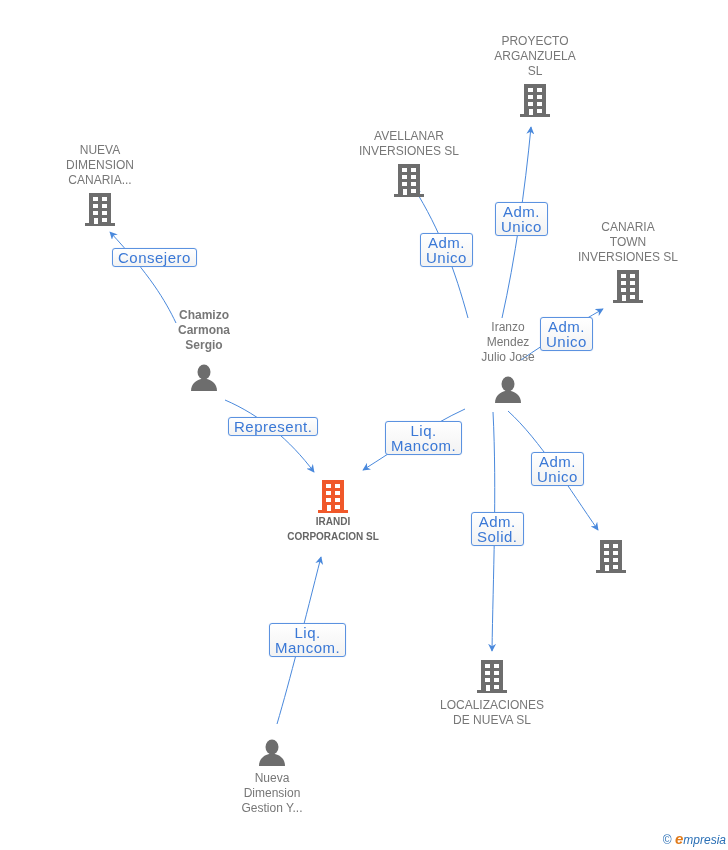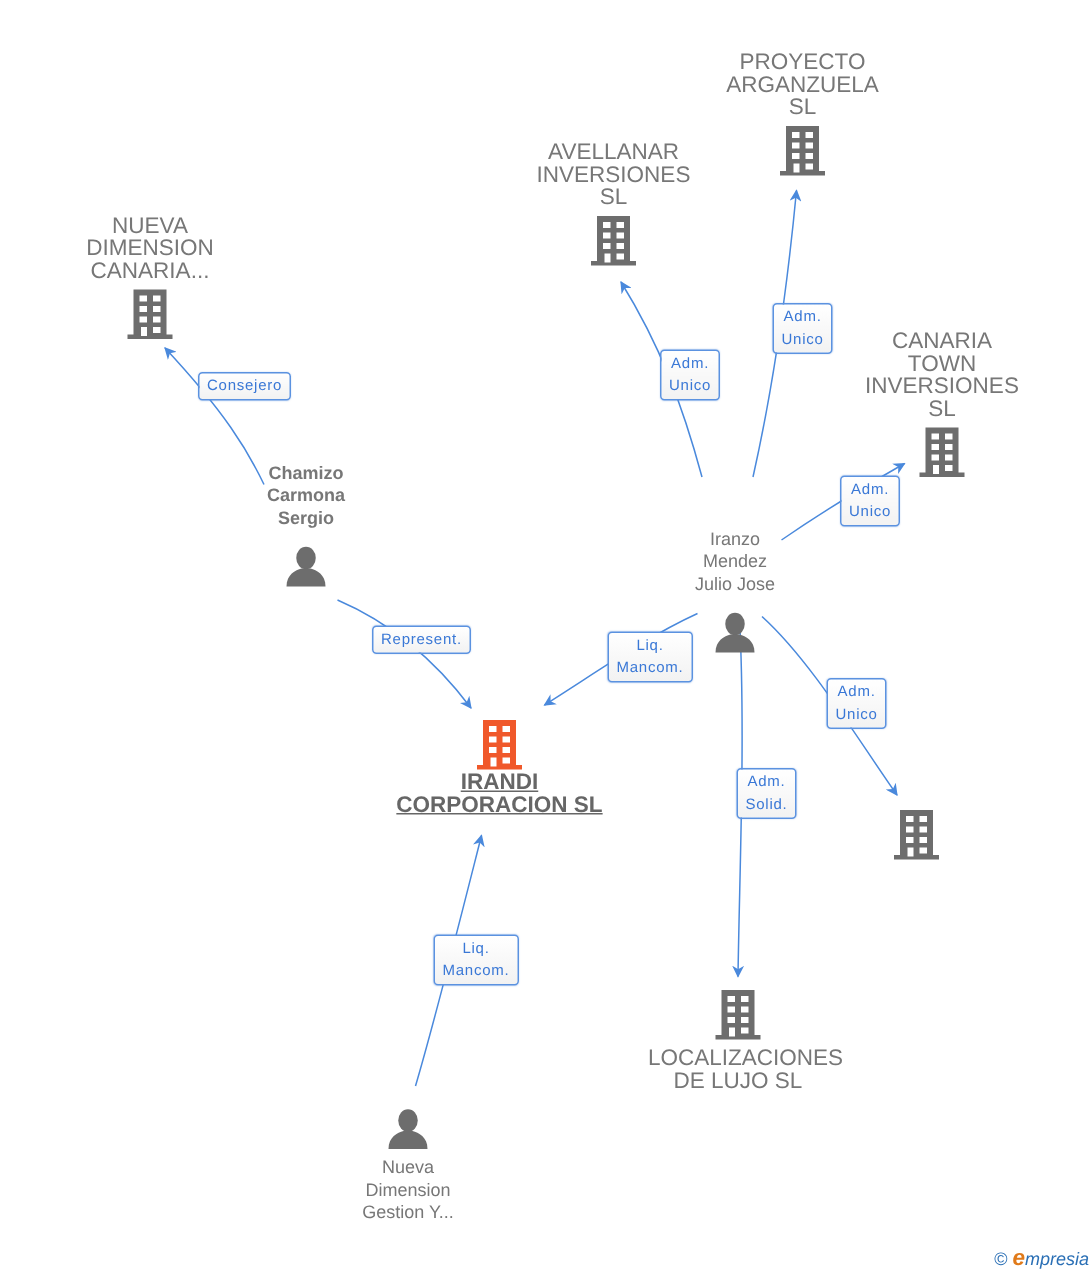--- a/index.html
+++ b/index.html
@@ -1,28 +1,28 @@
 <!DOCTYPE html>
 <html><head>
 <meta charset="utf-8">
 <style>
   html, body { margin:0; padding:0; background:#ffffff; }
   body { width:728px; height:850px; position:relative; overflow:hidden;
          font-family:"Liberation Sans", "DejaVu Sans", sans-serif; }
   #edges { position:absolute; left:0; top:0; width:728px; height:850px; }
   .node { position:absolute; text-align:center; color:#777; font-size:11px; line-height:15px; }
   .node .label { white-space:pre-line; }
-  .node.company .label { font-size:15px; line-height:15px; }
-  .node.main .label { color:#666; font-weight:bold; font-size:15px; line-height:15px;text-decoration:underline; }
+  .node.company .label { font-size:12px; line-height:15px; }
+  .node.main .label { color:#666; font-weight:bold; font-size:10px; line-height:15px; }
   .node.person .label { font-size:12px; line-height:15px; }
   .icon { display:block; margin:0 auto; }
   .edge-label { position:absolute; background:linear-gradient(#fff,#f2f2f2);
-    border:1px solid #5b92e0; border-radius:3px; color:#3a78d6; font-size:10px;
+    border:1px solid #5b92e0; border-radius:3px; color:#3a78d6; font-size:15px;
     line-height:15px; text-align:center; padding:1px 5px; white-space:pre-line;
-    letter-spacing:0.5px; box-shadow:0 0 1px rgba(60,120,210,0.4);margin-left:20px; }
+    letter-spacing:0.5px; box-shadow:0 0 1px rgba(60,120,210,0.4); }
   .footer { position:absolute; right:2px; bottom:3px; font-size:12px; color:#2a6fb5; }
   .footer .brand { color:#2a6fb5; font-family:Liberation Sans, sans-serif; font-style:italic; }
   .footer .brand-e { color:#e07a1a; font-weight:bold; font-size:15px; }
 </style>
 </head>
 <body>
 
 <svg id="edges" xmlns="http://www.w3.org/2000/svg">
   <defs>
     <marker id="arrow" viewBox="0 0 10 10" refX="9" refY="5" markerWidth="8" markerHeight="8" orient="auto-start-reverse">
@@ -98,21 +98,21 @@
       <rect x="10" y="13" width="5" height="4"></rect>
         <rect x="19" y="13" width="5" height="4"></rect>
       <rect x="10" y="20" width="5" height="4"></rect>
         <rect x="19" y="20" width="5" height="4"></rect>
       <rect x="11" y="27" width="4" height="6"></rect>
         <rect x="19" y="27" width="5" height="4"></rect>
     </g>
   </svg>
 </div>
 
-<div class="node company" style="left:350px;top:94px;width:118px;">
+<div class="node company" style="left:350px;top:129px;width:118px;">
   <div class="label">AVELLANAR
 INVERSIONES SL</div>
   <svg class="icon" width="34" height="36" viewBox="0 0 34 36" style="margin-top:3px;">
     <rect x="6" y="2" width="22" height="31" fill="#6d6d6d"></rect>
     <rect x="2" y="32" width="30" height="3" fill="#6d6d6d"></rect>
     <g fill="#fff">
       <rect x="10" y="6" width="5" height="4"></rect>
         <rect x="19" y="6" width="5" height="4"></rect>
       <rect x="10" y="13" width="5" height="4"></rect>
         <rect x="19" y="13" width="5" height="4"></rect>
@@ -190,34 +190,34 @@
         <rect x="19" y="6" width="5" height="4"></rect>
       <rect x="10" y="13" width="5" height="4"></rect>
         <rect x="19" y="13" width="5" height="4"></rect>
       <rect x="10" y="20" width="5" height="4"></rect>
         <rect x="19" y="20" width="5" height="4"></rect>
       <rect x="11" y="27" width="4" height="6"></rect>
         <rect x="19" y="27" width="5" height="4"></rect>
     </g>
   </svg>
   <div class="label" style="margin-top:4px;">LOCALIZACIONES
-DE LUJO SL</div>
+DE NUEVA SL</div>
 </div>
 
 <div class="node person" style="left:154px;top:308px;width:100px;font-weight:bold;">
   <div class="label">Chamizo
 Carmona
 Sergio</div>
   <svg class="icon" width="30" height="30" viewBox="0 0 30 30" style="margin-top:10px;">
     <ellipse cx="15" cy="9" rx="6.5" ry="7.5" fill="#6d6d6d"></ellipse>
     <path d="M2,28 C2,20 8,17 12,16 L18,16 C22,17 28,20 28,28 Z" fill="#6d6d6d"></path>
   </svg>
 </div>
 
-<div class="node person" style="left:440px;top:320px;width:100px;margin-top:32px;">
+<div class="node person" style="left:458px;top:320px;width:100px;">
   <div class="label">Iranzo
 Mendez
 Julio Jose</div>
   <svg class="icon" width="30" height="30" viewBox="0 0 30 30" style="margin-top:10px;">
     <ellipse cx="15" cy="9" rx="6.5" ry="7.5" fill="#6d6d6d"></ellipse>
     <path d="M2,28 C2,20 8,17 12,16 L18,16 C22,17 28,20 28,28 Z" fill="#6d6d6d"></path>
   </svg>
 </div>
 
 <div class="node person" style="left:222px;top:738px;width:100px;">

